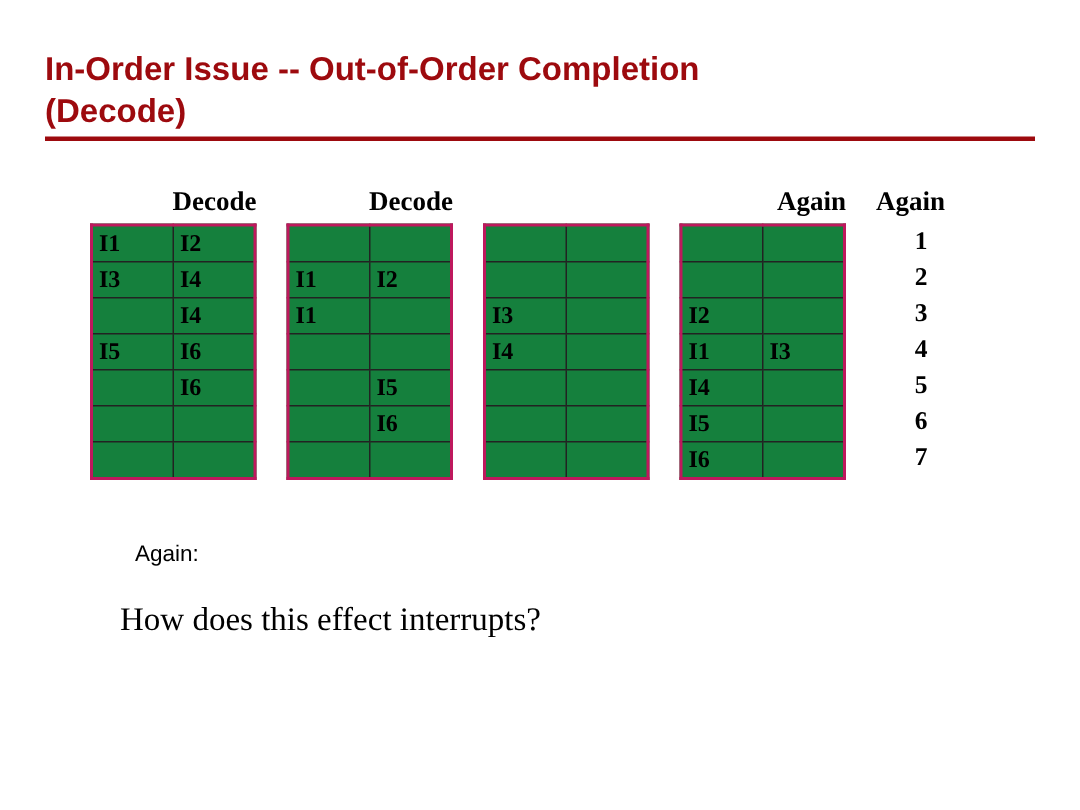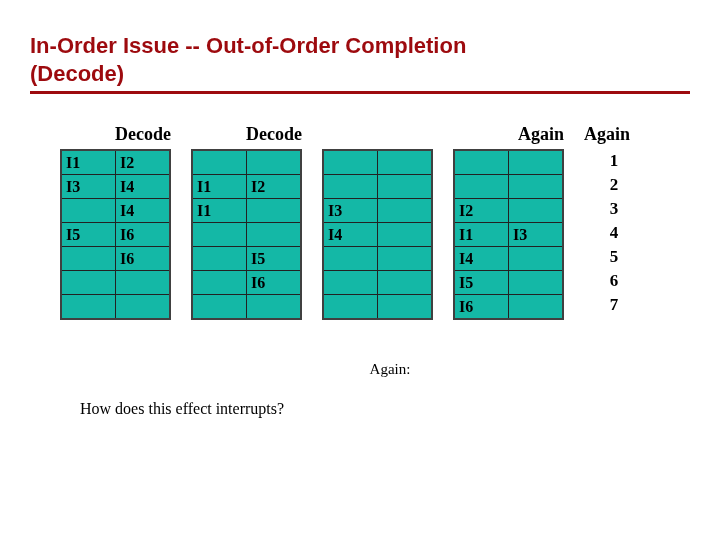--- a/index.html
+++ b/index.html
@@ -43,22 +43,22 @@
   .stage-header {
     font-family: "Times New Roman", Times, serif;
     font-weight: bold;
     font-size: 18px;
     margin-bottom: 4px;
     text-align: center;
   }
 
   table.pipe {
     border-collapse: collapse;
-    background: #14b8a6;
-    border: 2px solid #404040;
+    background: #15803d;
+    border: 2px solid #be185d;
   }
   table.pipe td {
     width: 48px;
     height: 21px;
     border: 1px solid #222;
     font-family: "Times New Roman", Times, serif;
     font-weight: bold;
     font-size: 16px;
     text-align: left;
     padding-left: 4px;
@@ -71,29 +71,28 @@
     width: 30px;
     height: 22px;
     font-family: "Times New Roman", Times, serif;
     font-weight: bold;
     font-size: 17px;
     text-align: center;
   }
 
   .notes {
     margin: 40px 0 0 60px;
-    font-family: Liberation Serif, serif;
+    font-family: Liberation Sans, sans-serif;
     font-size: 15px;
     line-height: 1.3;
-    text-align: center;
   }
   .question {
     margin: 20px 0 0 50px;
     font-family: "Times New Roman", Times, serif;
-    font-size: 16px;
+    font-size: 22px;
   }
 </style>
 </head>
 <body>
 
 <div class="slide">
   <div class="title">
     <span>In-Order Issue -- Out-of-Order Completion</span><br>
     <span>(Decode)</span>
   </div>

